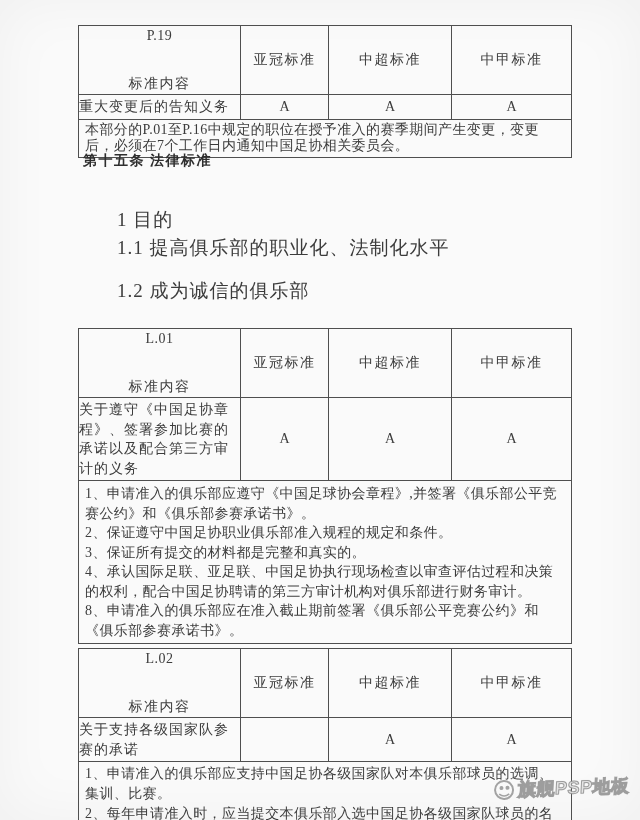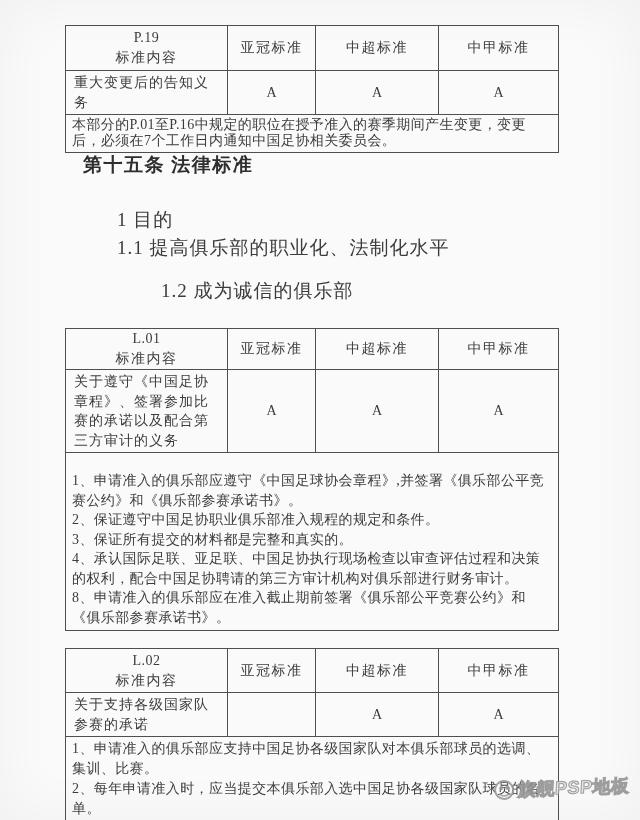--- a/index.html
+++ b/index.html
@@ -11,74 +11,74 @@
     color:#3c3c3c;
     overflow:hidden;
   }
   .page {
     position:absolute; inset:0;
     box-shadow: inset 0 0 60px rgba(0,0,0,0.045);
   }
 
   
   .doc-table {
-    position:absolute; left:65px; width:493px;
+    position:absolute; left:78px; width:493px;
     border-collapse:collapse; table-layout:fixed;
     background:transparent;
     border-radius:25px;
   }
   .doc-table td {
     border:1px solid #4f4f4f;
     font-size:14px;
     color:#3c3c3c;
     vertical-align:middle;
   }
   col.c1 { width:162px; }
   col.c2 { width:88px; }
   col.c3 { width:123px; }
   col.c4 { width:120px; }
 
   .code-cell { text-align:center; line-height:20px; }
   .code      { letter-spacing:0.5px; }
-  .code-sub  { letter-spacing:1.5px; }
+  .code-sub  { letter-spacing:1.5px;margin-top:28px; }
   .col-hdr   { text-align:center; letter-spacing:1.5px; }
-  .label-cell{ text-align:left; padding:2px 8px; line-height:19.5px; letter-spacing:1px; }
+  .label-cell{ text-align:left; padding:2px 0; line-height:19.5px; letter-spacing:1px; }
   .val-cell  { text-align:center; font-size:15px; }
   .note-cell { padding:2px 6px 3px 6px; line-height:20px; letter-spacing:0.4px; }
   .note-item { }
 
   #t-p19 { top:25px; }
   #t-p19 .hdr-row  { height:45px; }
   #t-p19 .data-row { height:24px; }
   #t-p19 .note-cell{ line-height:16px; }
 
   #t-l01 { top:328px; }
   #t-l01 .hdr-row  { height:30px; }
   #t-l01 .data-row { height:78px; }
-  #t-l01 .note-cell{ line-height:19.5px; padding-top:18px; }
+  #t-l01 .note-cell{ line-height:19.5px; padding-top:3px; }
 
   #t-l02 { top:648px; }
   #t-l02 .hdr-row  { height:44px; }
   #t-l02 .data-row { height:41px; }
   #t-l02 .note-cell{ line-height:20px; }
 
   
   .heading {
     position:absolute; left:83px; top:152px;
-    font-size:19px; font-weight:bold; letter-spacing:1.5px;
+    font-size:14px; font-weight:bold; letter-spacing:1.5px;
     color:#2e2e2e;
   }
   .para {
     position:absolute; left:117px;
     font-size:19px; letter-spacing:1px; line-height:20px;
     white-space:nowrap;
   }
   .p1 { top:210px; }
   .p2 { top:238px; }
-  .p3 { top:281px;margin-left:44px; }
+  .p3 { top:281px; }
 
   
   .watermark {
     position:absolute; left:492px; top:775px;
     display:flex; align-items:center; gap:1px;
     z-index:5;
     transform:rotate(-2deg);
     opacity:0.9;
   }
   .wm-icon { width:25px; height:25px; display:inline-block; }

